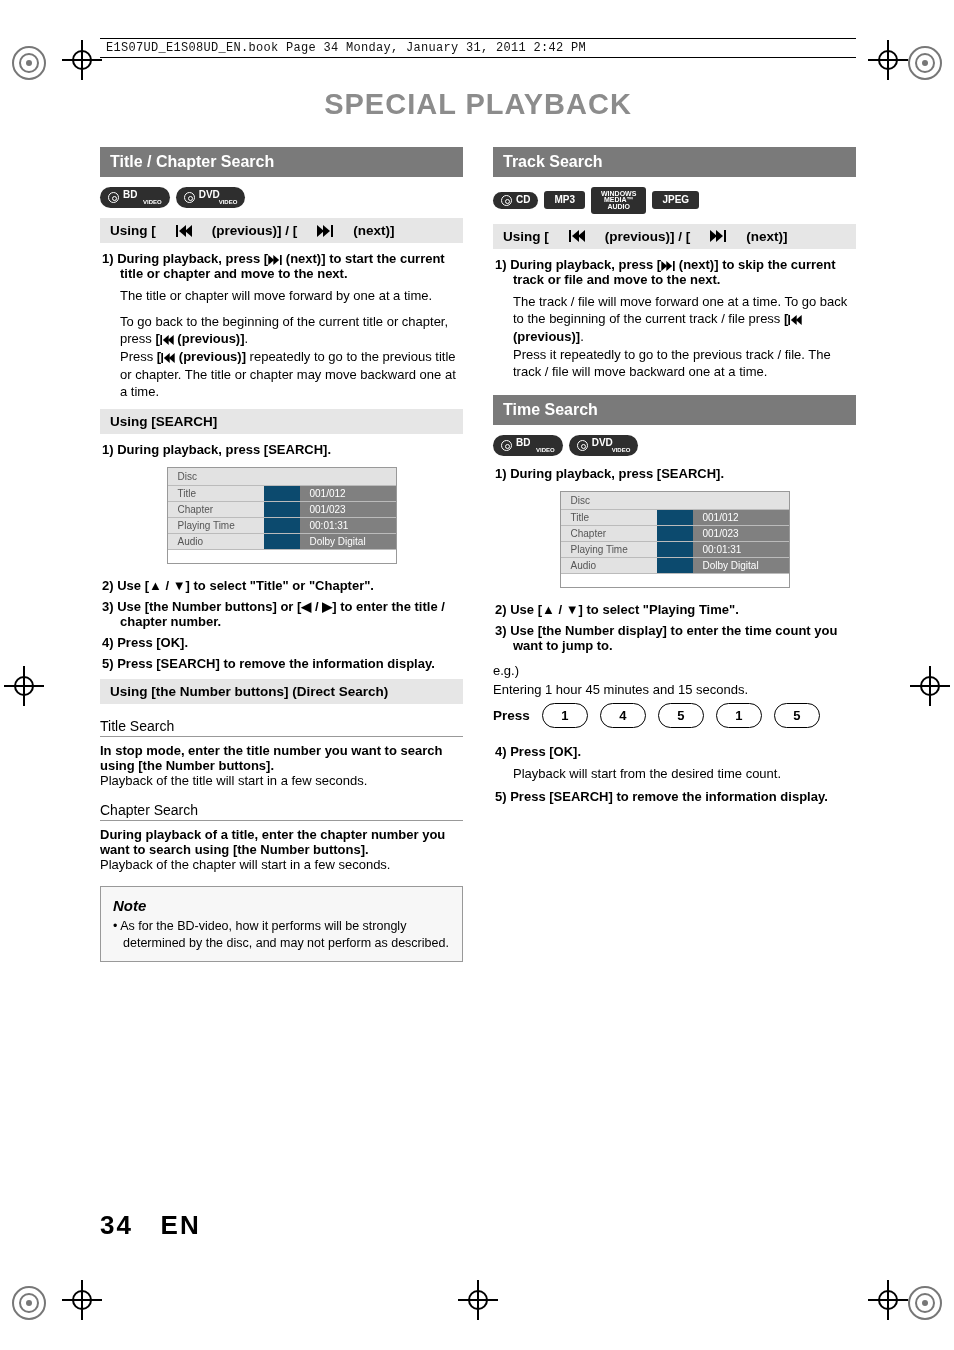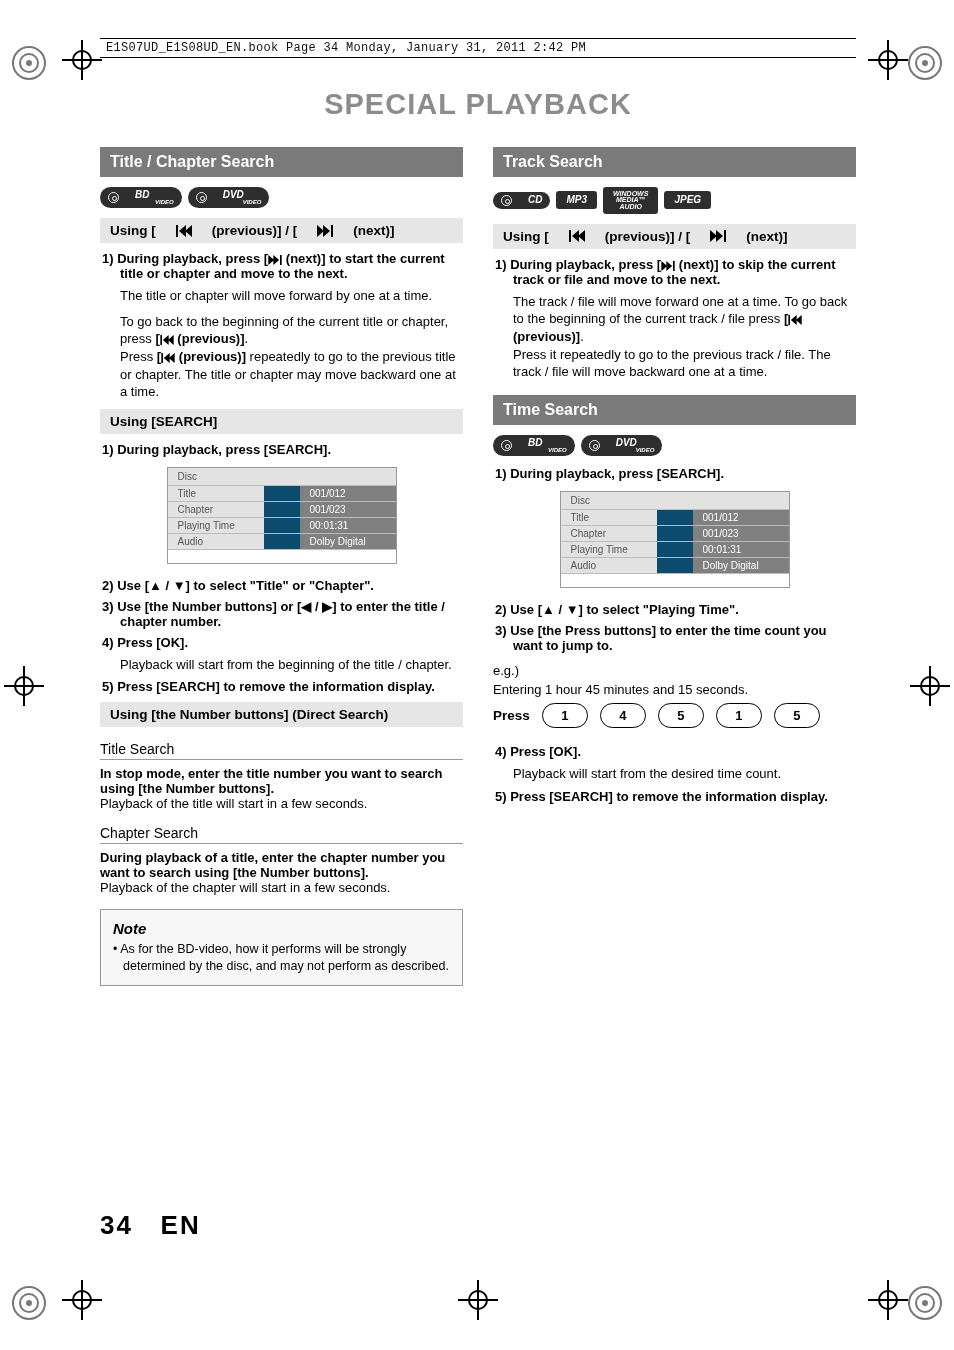--- a/index.html
+++ b/index.html
@@ -48,23 +48,22 @@
   .media-row { display: flex; gap: 6px; margin: 6px 0 10px 0; align-items: center; flex-wrap: wrap; }
   .media-badge {
     background: #2e2e2e;
     color: #fff;
     border-radius: 12px;
     font-size: 10px;
     font-weight: 700;
     padding: 3px 8px;
     display: inline-flex;
     align-items: center;
-    gap: 16px;
+    gap: 4px;
     line-height: 1;
-    font-style: italic;
   }
   .media-badge .disc { width:11px; height:11px; border-radius:50%; border:1.5px solid #fff; display:inline-block; position:relative; }
   .media-badge .disc::after { content:""; position:absolute; left:3px; top:3px; width:3px; height:3px; border-radius:50%; background:#2e2e2e; border:1px solid #fff; }
   .media-badge .sub { font-size:6px; font-weight:700; display:block; line-height:0.9; }
   .media-badge.rect { border-radius: 3px; padding: 4px 10px; }
   .sub-bar {
     background: #e6e6e6;
     font-weight: 700;
     padding: 5px 10px;
     font-size: 13.5px;
@@ -241,21 +240,20 @@
         <div class="rowline">
             <div class="k">Audio</div>
             <div class="v">Dolby Digital</div>
           </div>
         <div class="blank"></div>
       </div>
 
       <div class="step"><b><span>2)</span> <span>Use [</span><span>▲</span><span> / </span><span>▼</span><span>] to select "Title" or "Chapter".</span></b></div>
       <div class="step"><b><span>3)</span> <span>Use [the Number buttons] or [</span><span>◀</span><span> / </span><span>▶</span><span>] to enter the title / chapter number.</span></b></div>
       <div class="step"><b><span>4)</span> <span>Press [OK].</span></b></div>
-      <div class="sub">Playback will start from the beginning of the title / chapter.</div>
       <div class="step"><b><span>5)</span> <span>Press [SEARCH] to remove the information display.</span></b></div>
 
       <div class="sub-bar">Using [the Number buttons] (Direct Search)</div>
 
       <div class="h-sub">Title Search</div>
       <div><b>In stop mode, enter the title number you want to search using [the Number buttons].</b></div>
       <div>Playback of the title will start in a few seconds.</div>
 
       <div class="h-sub">Chapter Search</div>
       <div><b>During playback of a title, enter the chapter number you want to search using [the Number buttons].</b></div>
@@ -340,21 +338,21 @@
             <div class="v">00:01:31</div>
           </div>
         <div class="rowline">
             <div class="k">Audio</div>
             <div class="v">Dolby Digital</div>
           </div>
         <div class="blank"></div>
       </div>
 
       <div class="step"><b><span>2)</span> <span>Use [</span><span>▲</span><span> / </span><span>▼</span><span>] to select "Playing Time".</span></b></div>
-      <div class="step"><b><span>3)</span> <span>Use [the Press buttons] to enter the time count you want to jump to.</span></b></div>
+      <div class="step"><b><span>3)</span> <span>Use [the Number display] to enter the time count you want to jump to.</span></b></div>
 
       <div class="eg">e.g.)</div>
       <div class="eg" style="margin-top:0;">Entering 1 hour 45 minutes and 15 seconds.</div>
       <div class="press-row">
         <b>Press</b>
         <span class="kbtn">1</span>
         <span class="kbtn">4</span>
         <span class="kbtn">5</span>
         <span class="kbtn">1</span>
         <span class="kbtn">5</span>

